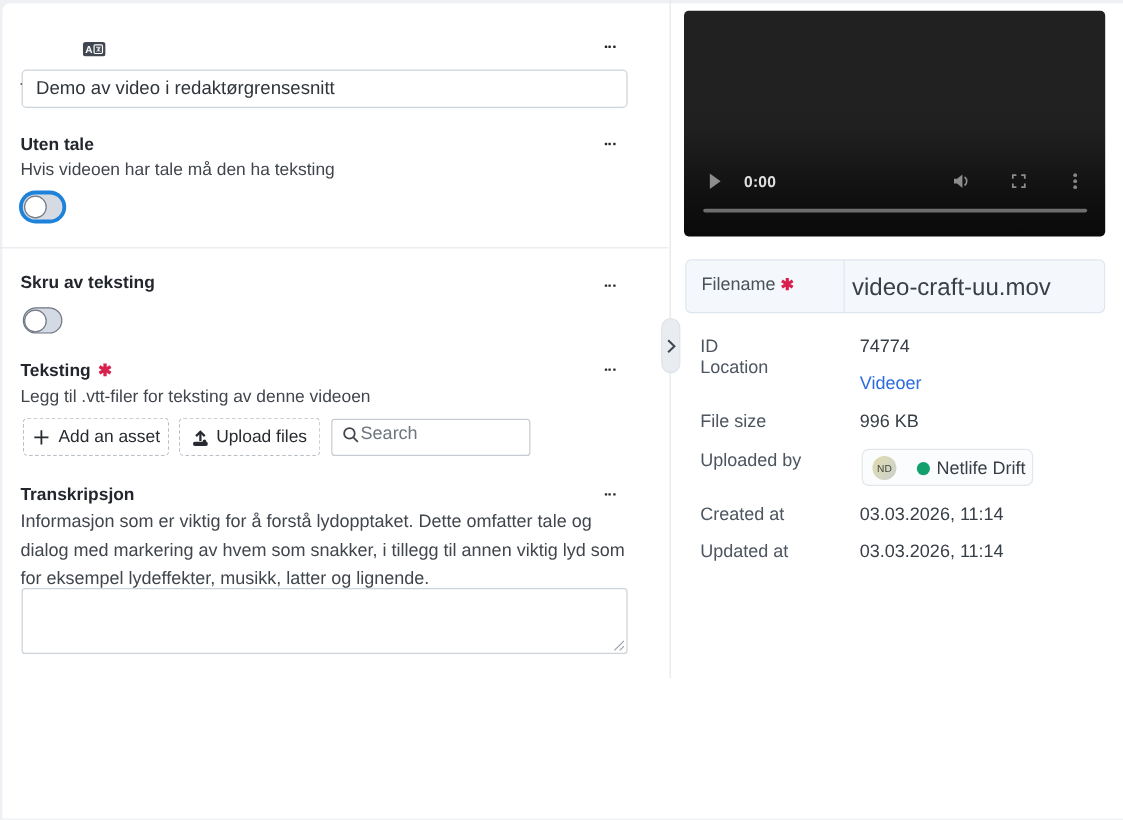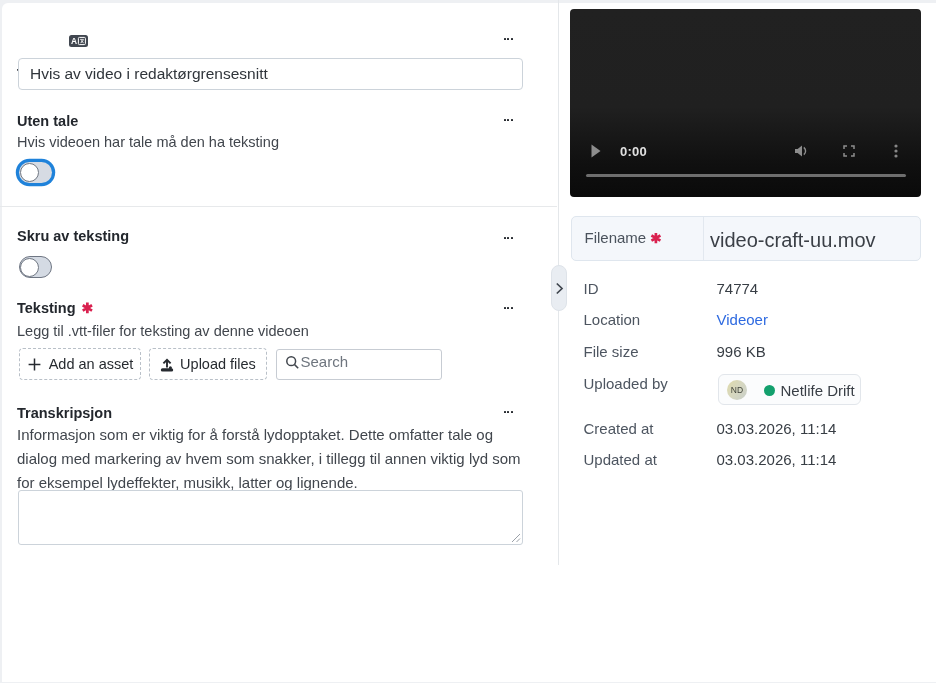--- a/index.html
+++ b/index.html
@@ -28,21 +28,21 @@
   <rect x="9.4" y="2.4" width="7" height="7.2" rx="1" fill="none" stroke="#fff" stroke-width="1"></rect>
   <path d="M11 4.4h3.8M12.9 4.4v3.4M11.4 7.8c1.5-.6 2.4-1.6 2.9-3M12.5 5.6c.5 1.2 1.3 1.9 2.3 2.3" stroke="#fff" stroke-width="0.7" fill="none"></path>
 </svg>
 <div class="abs dots" style="left:504px; top:38px;">
     <i></i>
     <i></i>
     <i></i>
   </div>
 
 <div class="abs" style="left:17.5px; top:58px; width:505.5px; height:31.5px; border:1px solid #ccd3da; border-radius:4px; background:#fff;"></div>
-<div class="abs" style="left:30px; top:64.5px; font-size:15.5px; color:#30353b;">Hvis av video i redaktørgrensesnitt</div>
+<div class="abs" style="left:30px; top:64.5px; font-size:15.5px; color:#30353b;">Demo av video i redaktørgrensesnitt</div>
 
 <div class="abs lbl" style="left:17px; top:112.5px;">Uten tale</div>
 <div class="abs dots" style="left:504px; top:119px;">
     <i></i>
     <i></i>
     <i></i>
   </div>
 <div class="abs desc" style="left:17px; top:133.5px;">Hvis videoen har tale må den ha teksting</div>
 <div class="toggle-track" style="left:18.5px; top:161.5px; box-shadow:0 0 0 3.2px #1f82da;"></div>
 <div class="toggle-knob" style="left:20px; top:162.5px;"></div>
@@ -134,21 +134,21 @@
 
 <div class="abs" style="left:585.5px; top:174px; width:320px; height:3.2px; border-radius:2px; background:#6e6e6e;"></div>
 
 <div class="abs" style="left:570.5px; top:216px; width:350.5px; height:45px; border:1px solid #dfe6ee; border-radius:5px; background:#f4f7fb;"></div>
 <div class="abs" style="left:702.5px; top:217px; width:1px; height:43px; background:#e2e8ef;"></div>
 <div class="abs" style="left:584.5px; top:229px; font-size:15px; color:#4a525c;">Filename <span class="req" style="font-size:13.5px;">✱</span></div>
 <div class="abs" style="left:710px; top:229px; font-size:20px; color:#3a3f46;">video-craft-uu.mov</div>
 
 <div class="mlabel" style="top:279.5px;">ID</div>
 <div class="mvalue" style="top:279.5px;">74774</div>
-<div class="mlabel" style="top:311px;">Location</div>
+<div class="mlabel" style="top:298px;">Location</div>
 <div class="mvalue" style="top:311px; color:#2e6ae0;">Videoer</div>
 <div class="mlabel" style="top:342.5px;">File size</div>
 <div class="mvalue" style="top:342.5px;">996 KB</div>
 <div class="mlabel" style="top:374.5px;">Uploaded by</div>
 
 <div class="abs" style="left:717.5px; top:373.5px; width:143.5px; height:31.5px; border:1px solid #e2e6eb; border-radius:6px; background:#fbfcfd;"></div>
 <div class="abs" style="left:727px; top:380px; width:20px; height:20px; border-radius:50%; background:linear-gradient(125deg,#e0dbab 0%,#d6d7c0 50%,#c9cfca 100%); display:flex; align-items:center; justify-content:center; font-size:8.5px; color:#3f4238; font-weight:400;">ND</div>
 <div class="abs" style="left:763.5px; top:384.5px; width:11.5px; height:11.5px; border-radius:50%; background:#13a06d;"></div>
 <div class="abs" style="left:780.5px; top:381.5px; font-size:15px; color:#383e45;">Netlife Drift</div>
 

